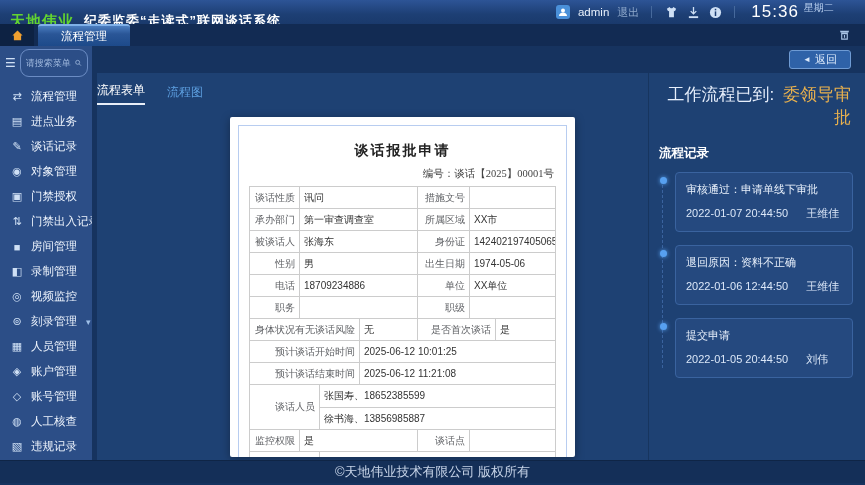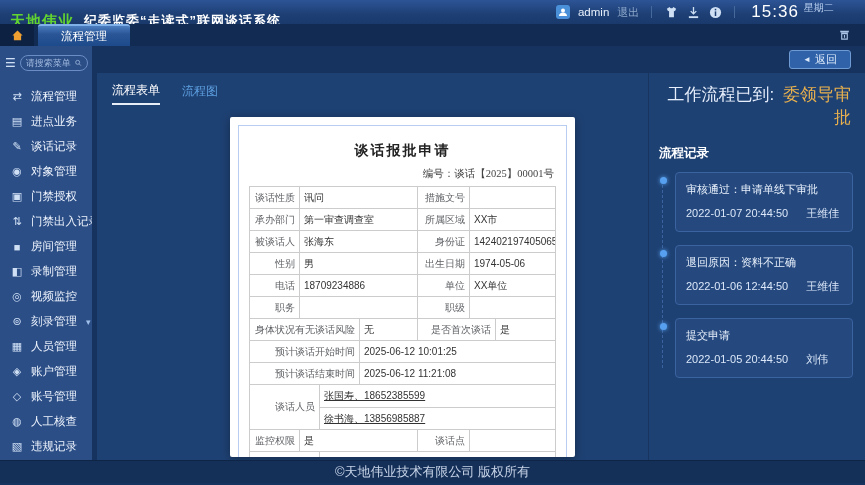--- a/index.html
+++ b/index.html
@@ -30,62 +30,62 @@
     display:flex; align-items:center; justify-content:center; color:#fff; font-size:11.5px; cursor:pointer; }
   .tab-trash{ position:absolute; right:14px; top:4px; cursor:pointer; }
 
   
   .layout{ display:flex; height:414px; }
 
   
   .sidebar{ width:92px; background:#2c4e87; padding-top:6px; flex-shrink:0; }
   .side-search-row{ display:flex; align-items:center; padding:0 4px 0 5px; height:22px; gap:4px; }
   .collapse-ico{ color:#cfe0f5; font-size:12px; cursor:pointer; line-height:1; }
-  .side-search{ flex:1; height:16px; border:1px solid #6b8cc4; border-radius:9px; background:transparent;
+  .side-search{ flex:1; height:28px; border:1px solid #6b8cc4; border-radius:9px; background:transparent;
     display:flex; align-items:center; padding:0 5px; gap:3px; }
   .side-search input{ width:100%; border:none; background:transparent; outline:none;
     font-size:9px; color:#cfe0f5; font-family:inherit; }
   .side-search input::placeholder{ color:#9fb8dd; }
   .menu{ margin-top:10px; list-style:none; }
   .menu li{ height:25px; display:flex; align-items:center; padding-left:10px; gap:7px;
     color:#eef4fd; font-size:11.5px; cursor:pointer; white-space:nowrap; }
   .menu .mi{ width:14px; font-size:11px; color:#cfe0f5; text-align:center; flex-shrink:0; }
   .menu .chev{ margin-left:2px; font-size:9px; color:#9fc0e8; }
 
   
   .main{ flex:1; display:flex; flex-direction:column; background:#16335f; min-width:0; }
   .main-top{ height:27px; position:relative; flex-shrink:0; }
   .back-btn{ position:absolute; right:14px; top:4px; height:19px; padding:0 13px;
     background:#2f62a8; border:1px solid #6f9bd4; border-radius:3px; color:#dce9fa;
     font-size:11px; display:flex; align-items:center; gap:4px; cursor:pointer; font-family:inherit; }
   .panel{ flex:1; margin-left:5px; background:#1e4173; display:flex; overflow:hidden; }
 
   
   .form-col{ flex:1; min-width:0; padding-top:8px; overflow:hidden; }
-  .view-tabs{ display:flex; gap:22px; padding-left:15px; height:24px; align-items:center; }
+  .view-tabs{ display:flex; gap:22px; height:24px; align-items:flex-end; }
   .vtab{ font-size:12px; cursor:pointer; padding-bottom:4px; }
   .vtab.active{ color:#fff; border-bottom:2px solid #e8eef8; }
   .vtab.idle{ color:#5d9fe0; }
 
   .card{ width:345px; height:340px; margin-left:133px; margin-top:12px; background:#fff;
     border-radius:2px; box-shadow:0 2px 10px rgba(0,0,0,.35); overflow:hidden; }
   .card-inner{ margin:8px; height:600px; border:1px solid #b8cdf0; padding:6px 10px 0 10px; }
   .form-title{ text-align:center; font-size:14px; font-weight:bold; color:#222; letter-spacing:2px; margin-top:10px; }
   .form-no{ text-align:right; font-family:"Liberation Serif","DejaVu Serif",serif;
     font-size:10.5px; color:#444; margin:7px 2px 5px 0; }
 
   .ftable{ border-left:1px solid #ccc; border-top:1px solid #ccc; }
   .frow{ display:flex; align-items:stretch; }
   .fcell{ border-right:1px solid #ccc; border-bottom:1px solid #ccc; min-height:22px;
     display:flex; align-items:center; padding:0 4px; font-size:10px; white-space:nowrap; overflow:hidden; }
   .fcell.lb{ justify-content:flex-end; color:#606266; }
   .fcell.vl{ color:#333; }
   .fcell.fx{ flex:1; }
   .fcell.stk{ flex-direction:column; align-items:stretch; padding:0; }
-  .stk .sub{ flex:1; display:flex; align-items:center; padding:0 4px; min-height:22px; color:#333;text-decoration:underline; }
+  .stk .sub{ flex:1; display:flex; align-items:center; padding:0 4px; min-height:22px; color:#333; }
   .stk .sub + .sub{ border-top:1px solid #ccc; }
 
   
   .records-col{ width:217px; flex-shrink:0; border-left:1px solid #17355f; padding:10px 12px 0 10px; }
   .wf-status{ text-align:right; font-size:17px; color:#e6eefb; padding-right:2px; }
   .wf-status .val{ color:#e9b14e; margin-left:4px; }
   .rec-heading{ color:#fff; font-size:12.5px; font-weight:bold; margin-top:16px; }
   .timeline{ position:relative; margin-top:10px; padding-left:16px; }
   .timeline:before{ content:""; position:absolute; left:3px; top:8px; bottom:10px;
     border-left:1px dashed #3a639f; }

